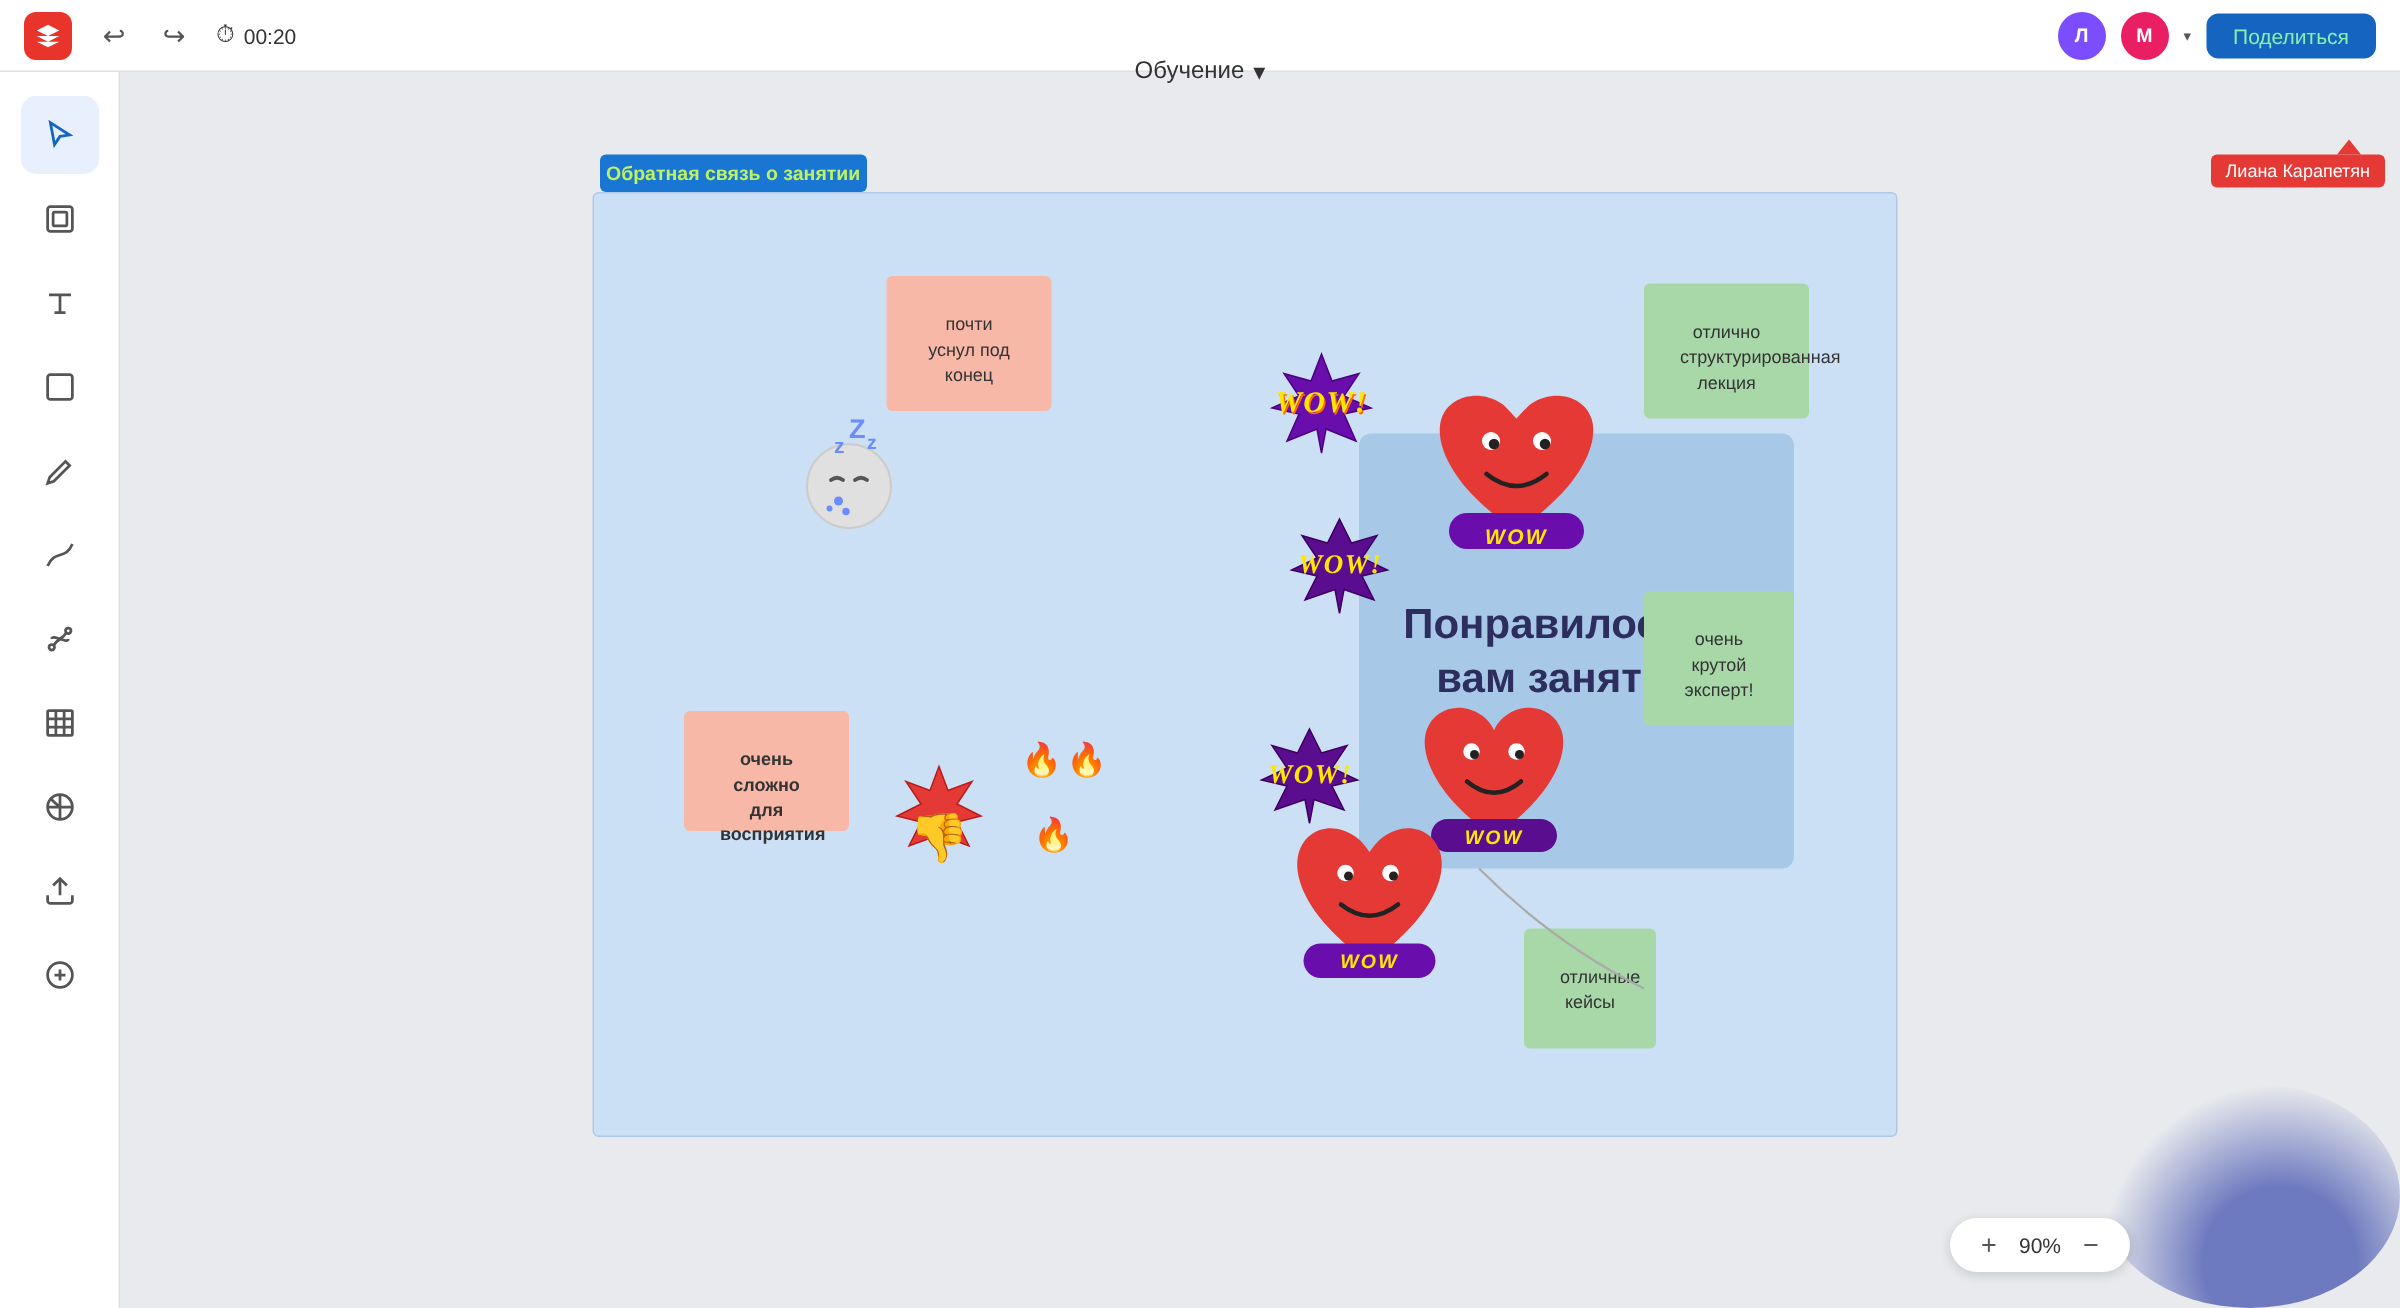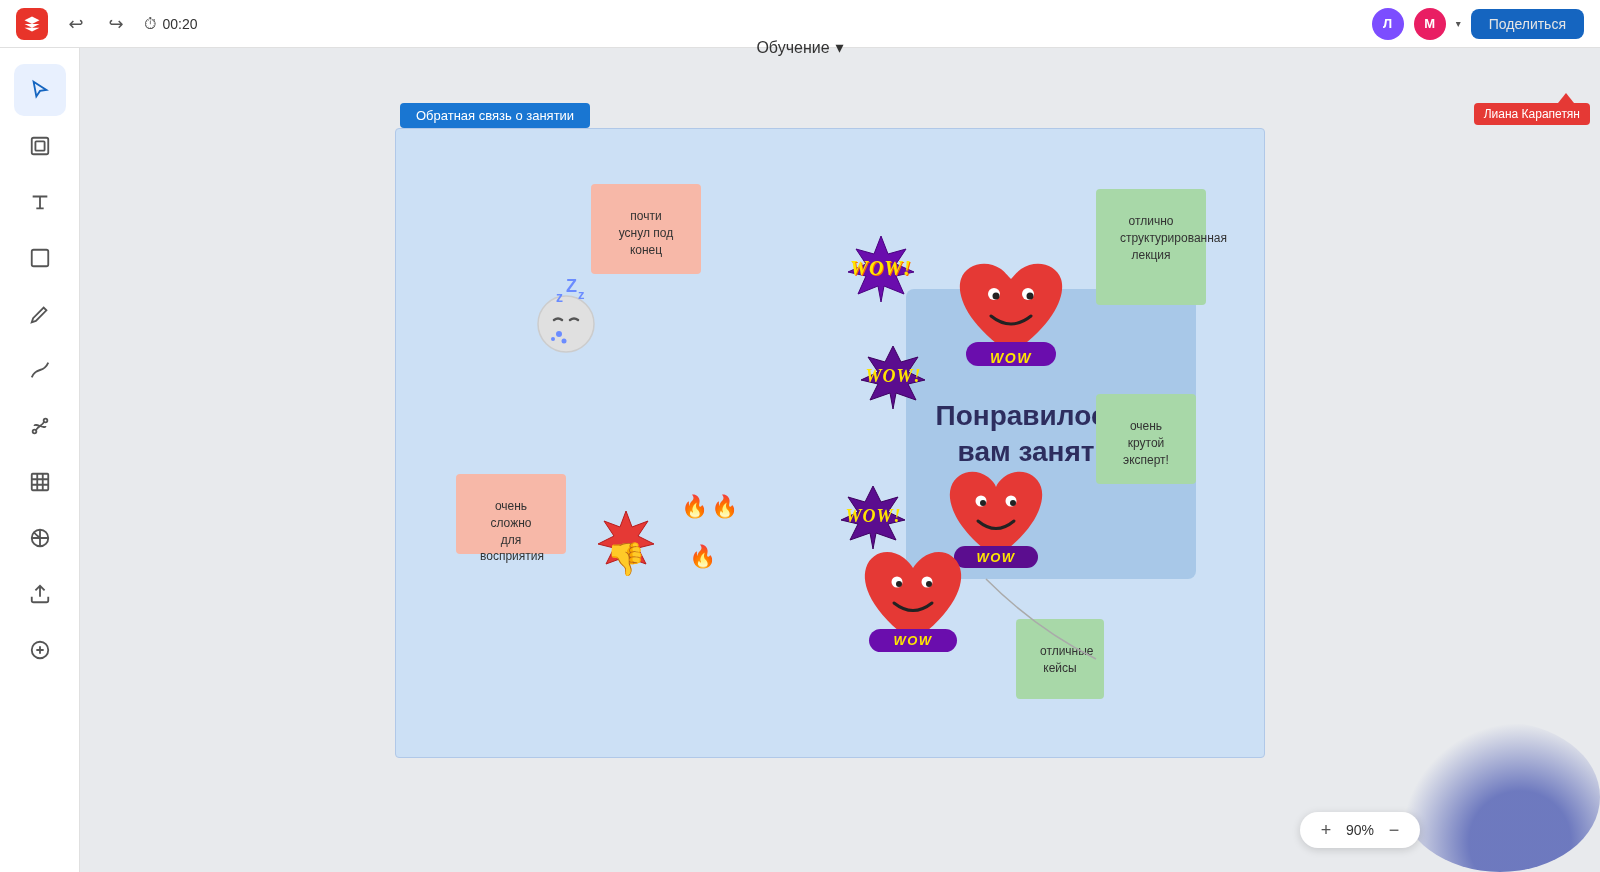--- a/index.html
+++ b/index.html
@@ -51,21 +51,21 @@
     .avatar {
       width: 32px; height: 32px; border-radius: 50%;
       display: flex; align-items: center; justify-content: center;
       font-size: 13px; font-weight: 700; color: #fff; cursor: pointer;
     }
     .avatar-l { background: #7c4dff; }
     .avatar-m { background: #e91e63; }
     .avatar-dropdown { font-size: 10px; color: #555; cursor: pointer; }
     .share-btn {
       background: #1565c0;
-      color: #e5e5e5;
+      color: #86efac;
       border: none;
       border-radius: 8px;
       padding: 7px 18px;
       font-size: 14px;
       font-weight: 500;
       cursor: pointer;
     }
 
     
     .main { display: flex; flex: 1; overflow: hidden; }
@@ -105,27 +105,28 @@
       align-items: center;
       justify-content: center;
     }
 
     
     .feedback-tag {
       position: absolute;
       top: 55px;
       left: 320px;
       background: #1976d2;
-      color: #ffffff;
+      color: #bef264;
       font-size: 13px;
-      padding: 5px 16px;
+      padding: 5px 4px;
       border-radius: 4px;
       cursor: pointer;
       z-index: 50;
       white-space: nowrap;
+      font-weight: bold;
     }
 
     
     .cursor-tag {
       position: absolute;
       top: 55px;
       right: 10px;
       background: #e53935;
       color: #fff;
       font-size: 12px;
@@ -378,25 +379,25 @@
     <div class="board">
 
       <div class="question-box">
         <div class="question-text">Понравилось ли вам занятие?</div>
       </div>
 
       <div class="sticky sticky-pink" style="top: 55px; left: 195px; width: 110px; height: 90px;">
         <span>почти уснул под конец</span>
       </div>
 
-      <div class="sticky sticky-green" style="top: 60px; left: 700px; width: 110px; height: 116px;">
+      <div class="sticky sticky-green" style="top: 60px; left: 700px; width: 110px; height: 90px;">
         <span>отлично структурированная лекция</span>
       </div>
 
-      <div class="sticky sticky-pink" style="top: 345px; left: 60px; width: 110px; height: 80px;">
+      <div class="sticky sticky-pink" style="top: 345px; left: 60px; width: 110px; height: 80px; font-weight: bold;">
         <span>очень сложно для восприятия</span>
       </div>
 
       <div class="sticky sticky-green" style="top: 265px; left: 700px; width: 100px; height: 90px;">
         <span>очень крутой эксперт!</span>
       </div>
 
       <div class="sticky sticky-green" style="top: 490px; left: 620px; width: 88px; height: 80px;">
         <span>отличные кейсы</span>
       </div>

